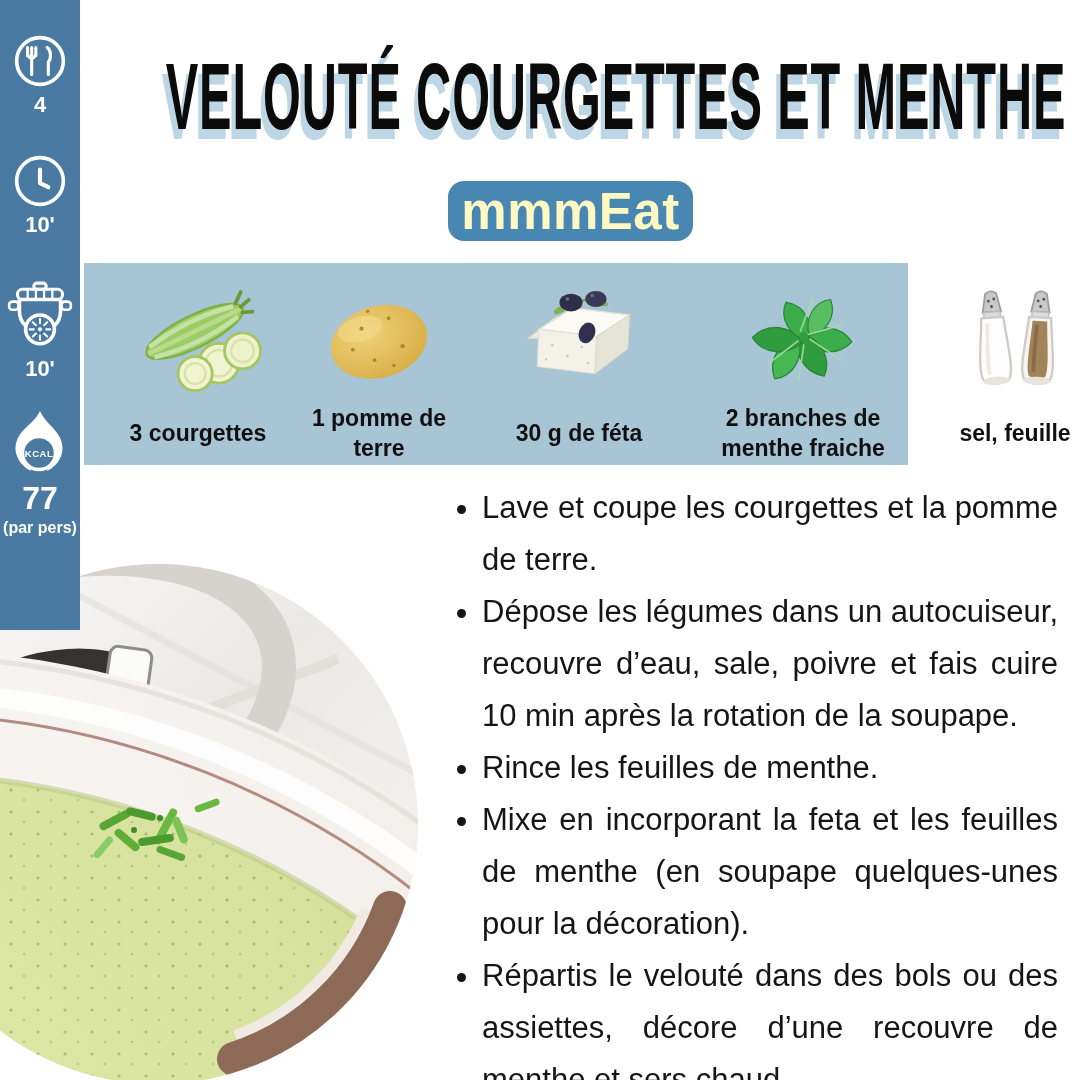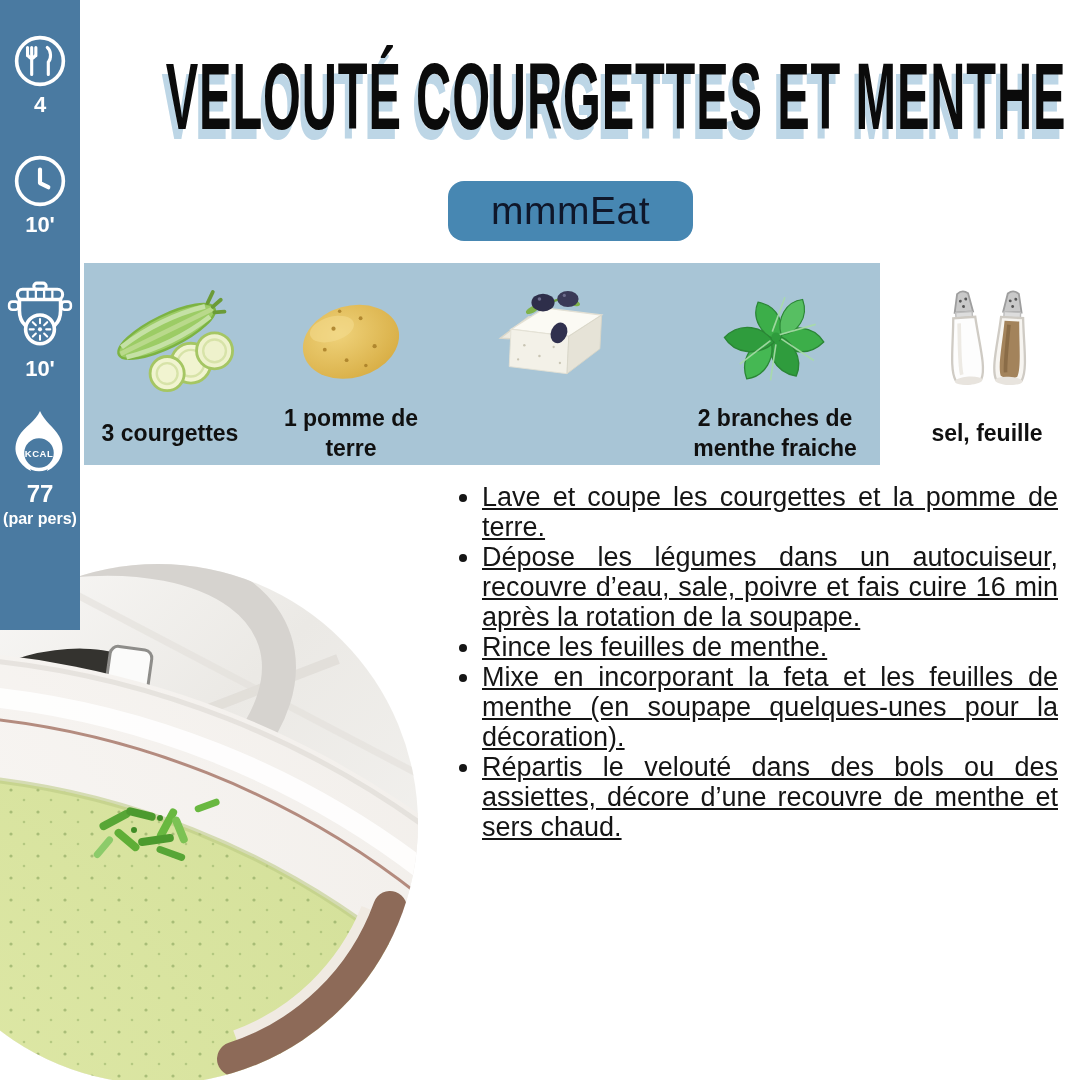--- a/index.html
+++ b/index.html
@@ -13,60 +13,60 @@
     border-radius:50%;overflow:hidden;z-index:1;
   }
   
   .sidebar{
     position:absolute;left:0;top:0;width:80px;height:630px;
     background:#4A7AA1;z-index:3;display:flex;flex-direction:column;align-items:center;
     color:#fff;
   }
   .stat{display:flex;flex-direction:column;align-items:center;}
   .stat-value{font-weight:bold;font-size:22px;margin-top:4px;}
-  .stat-value.big{font-size:24px;}
+  .stat-value.big{font-size:32px;}
   .stat-unit{font-size:16px;margin-top:2px;font-weight:bold;}
   
   .title-wrap{
     position:absolute;left:80px;right:0;top:46px;text-align:left;z-index:2;
   }
   .title-text{
     display:inline-block;font-size:58px;font-weight:bold;letter-spacing:1px;
     color:#0b0b0b;white-space:nowrap;
     transform:scale(0.84,1.62);transform-origin:50% 10%;
     text-shadow:-5px 6px 0 #BDD6E6;
   }
   
   .brand-badge{
     position:absolute;left:448px;top:181px;width:245px;height:60px;z-index:2;
     background:#4787B2;border-radius:16px;display:flex;align-items:center;justify-content:center;
   }
-  .brand-badge span{color:#0f172a;font-size:39px;font-weight:normal;letter-spacing:.5px;}
+  .brand-badge span{color:#fef9c3;font-size:51px;font-weight:bold;letter-spacing:.5px;}
   
   .band{
     position:absolute;left:84px;top:263px;width:796px;height:202px;
     background:#A8C5D6;z-index:2;
-    display:grid;grid-template-columns:172px 190px 210px 238px 186px;
+    display:grid;grid-template-columns:172px 190px 210px 238px 186px;padding-left:28px;
   }
   .ing{display:flex;flex-direction:column;align-items:center;padding-top:8px;}
   .ing-icon{height:132px;display:flex;align-items:flex-end;justify-content:center;}
   .ing-label{
     height:62px;display:flex;align-items:center;justify-content:center;text-align:center;
     font-size:23px;font-weight:bold;color:#101010;line-height:1.3;padding:0 6px;
   }
   
   .instructions{
     position:absolute;left:452px;top:482px;width:606px;z-index:2;
   }
   .instructions ul{
     margin:0;padding:0 0 0 30px;list-style:disc outside;
   }
   .instructions li{
-    font-size:27px;line-height:30px;color:#151515;
-    text-align:justify;text-align-last:left;text-decoration:underline;
+    font-size:31px;line-height:52px;color:#151515;
+    text-align:justify;text-align-last:left;
   }
 </style>
 </head>
 <body>
 
 <div class="photo-circle">
   <svg width="520" height="520" viewBox="0 0 520 520">
     <defs>
       <linearGradient id="g-marble" x1="0" y1="0" x2="1" y2="1">
         <stop offset="0" stop-color="#fcfbfa"></stop>
@@ -244,20 +244,21 @@
         <path d="M48 34 Q70 20 96 16" stroke="#6FA03F" stroke-width="3" fill="none"></path>
         <ellipse cx="54" cy="30" rx="8" ry="3.5" fill="#7FB24A" transform="rotate(-28 54 30)"></ellipse>
         <ellipse cx="100" cy="22" rx="8" ry="3.5" fill="#7FB24A" transform="rotate(18 100 22)"></ellipse>
         <ellipse cx="66" cy="22" rx="13" ry="10" fill="#2E2E4A"></ellipse>
         <ellipse cx="94" cy="18" rx="12" ry="9" fill="#3A3A58"></ellipse>
         <ellipse cx="84" cy="56" rx="9" ry="12" fill="#30304E" transform="rotate(22 84 56)"></ellipse>
         <circle cx="62" cy="18" r="2" fill="#6d6d8d"></circle>
           <circle cx="90" cy="14" r="1.8" fill="#6d6d8d"></circle>
       </svg>
     </div>
+    <div class="ing-label">30 g de féta</div>
   </div>
 
   <div class="ing">
     <div class="ing-icon">
       <svg width="150" height="122" viewBox="0 0 150 135">
         <g stroke="#2B8636" stroke-width="1.5">
           <path d="M0 0 C14 -18 40 -20 54 -4 C40 16 14 16 0 0 Z" fill="#3CAE49" transform="translate(75 62) rotate(10)"></path>
           <path d="M0 0 C14 -18 40 -20 54 -4 C40 16 14 16 0 0 Z" fill="#2F9C3D" transform="translate(72 58) rotate(65)"></path>
           <path d="M0 0 C14 -18 40 -20 54 -4 C40 16 14 16 0 0 Z" fill="#45B853" transform="translate(70 64) rotate(125) scale(0.95)"></path>
           <path d="M0 0 C14 -18 40 -20 54 -4 C40 16 14 16 0 0 Z" fill="#2F9C3D" transform="translate(74 68) rotate(190) scale(1.02)"></path>
@@ -305,18 +306,18 @@
         </g>
       </svg>
     </div>
     <div class="ing-label">sel, feuille</div>
   </div>
 </div>
 
 <div class="instructions">
   <ul>
     <li>Lave et coupe les courgettes et la pomme de terre.</li>
-    <li>Dépose les légumes dans un autocuiseur, recouvre d’eau, sale, poivre et fais cuire 16 min après la rotation de la soupape.</li>
+    <li>Dépose les légumes dans un autocuiseur, recouvre d’eau, sale, poivre et fais cuire 10 min après la rotation de la soupape.</li>
     <li>Rince les feuilles de menthe.</li>
     <li>Mixe en incorporant la feta et les feuilles de menthe (en soupape quelques-unes pour la décoration).</li>
     <li>Répartis le velouté dans des bols ou des assiettes, décore d’une recouvre de menthe et sers chaud.</li>
   </ul>
 </div>
 
 </body></html>

